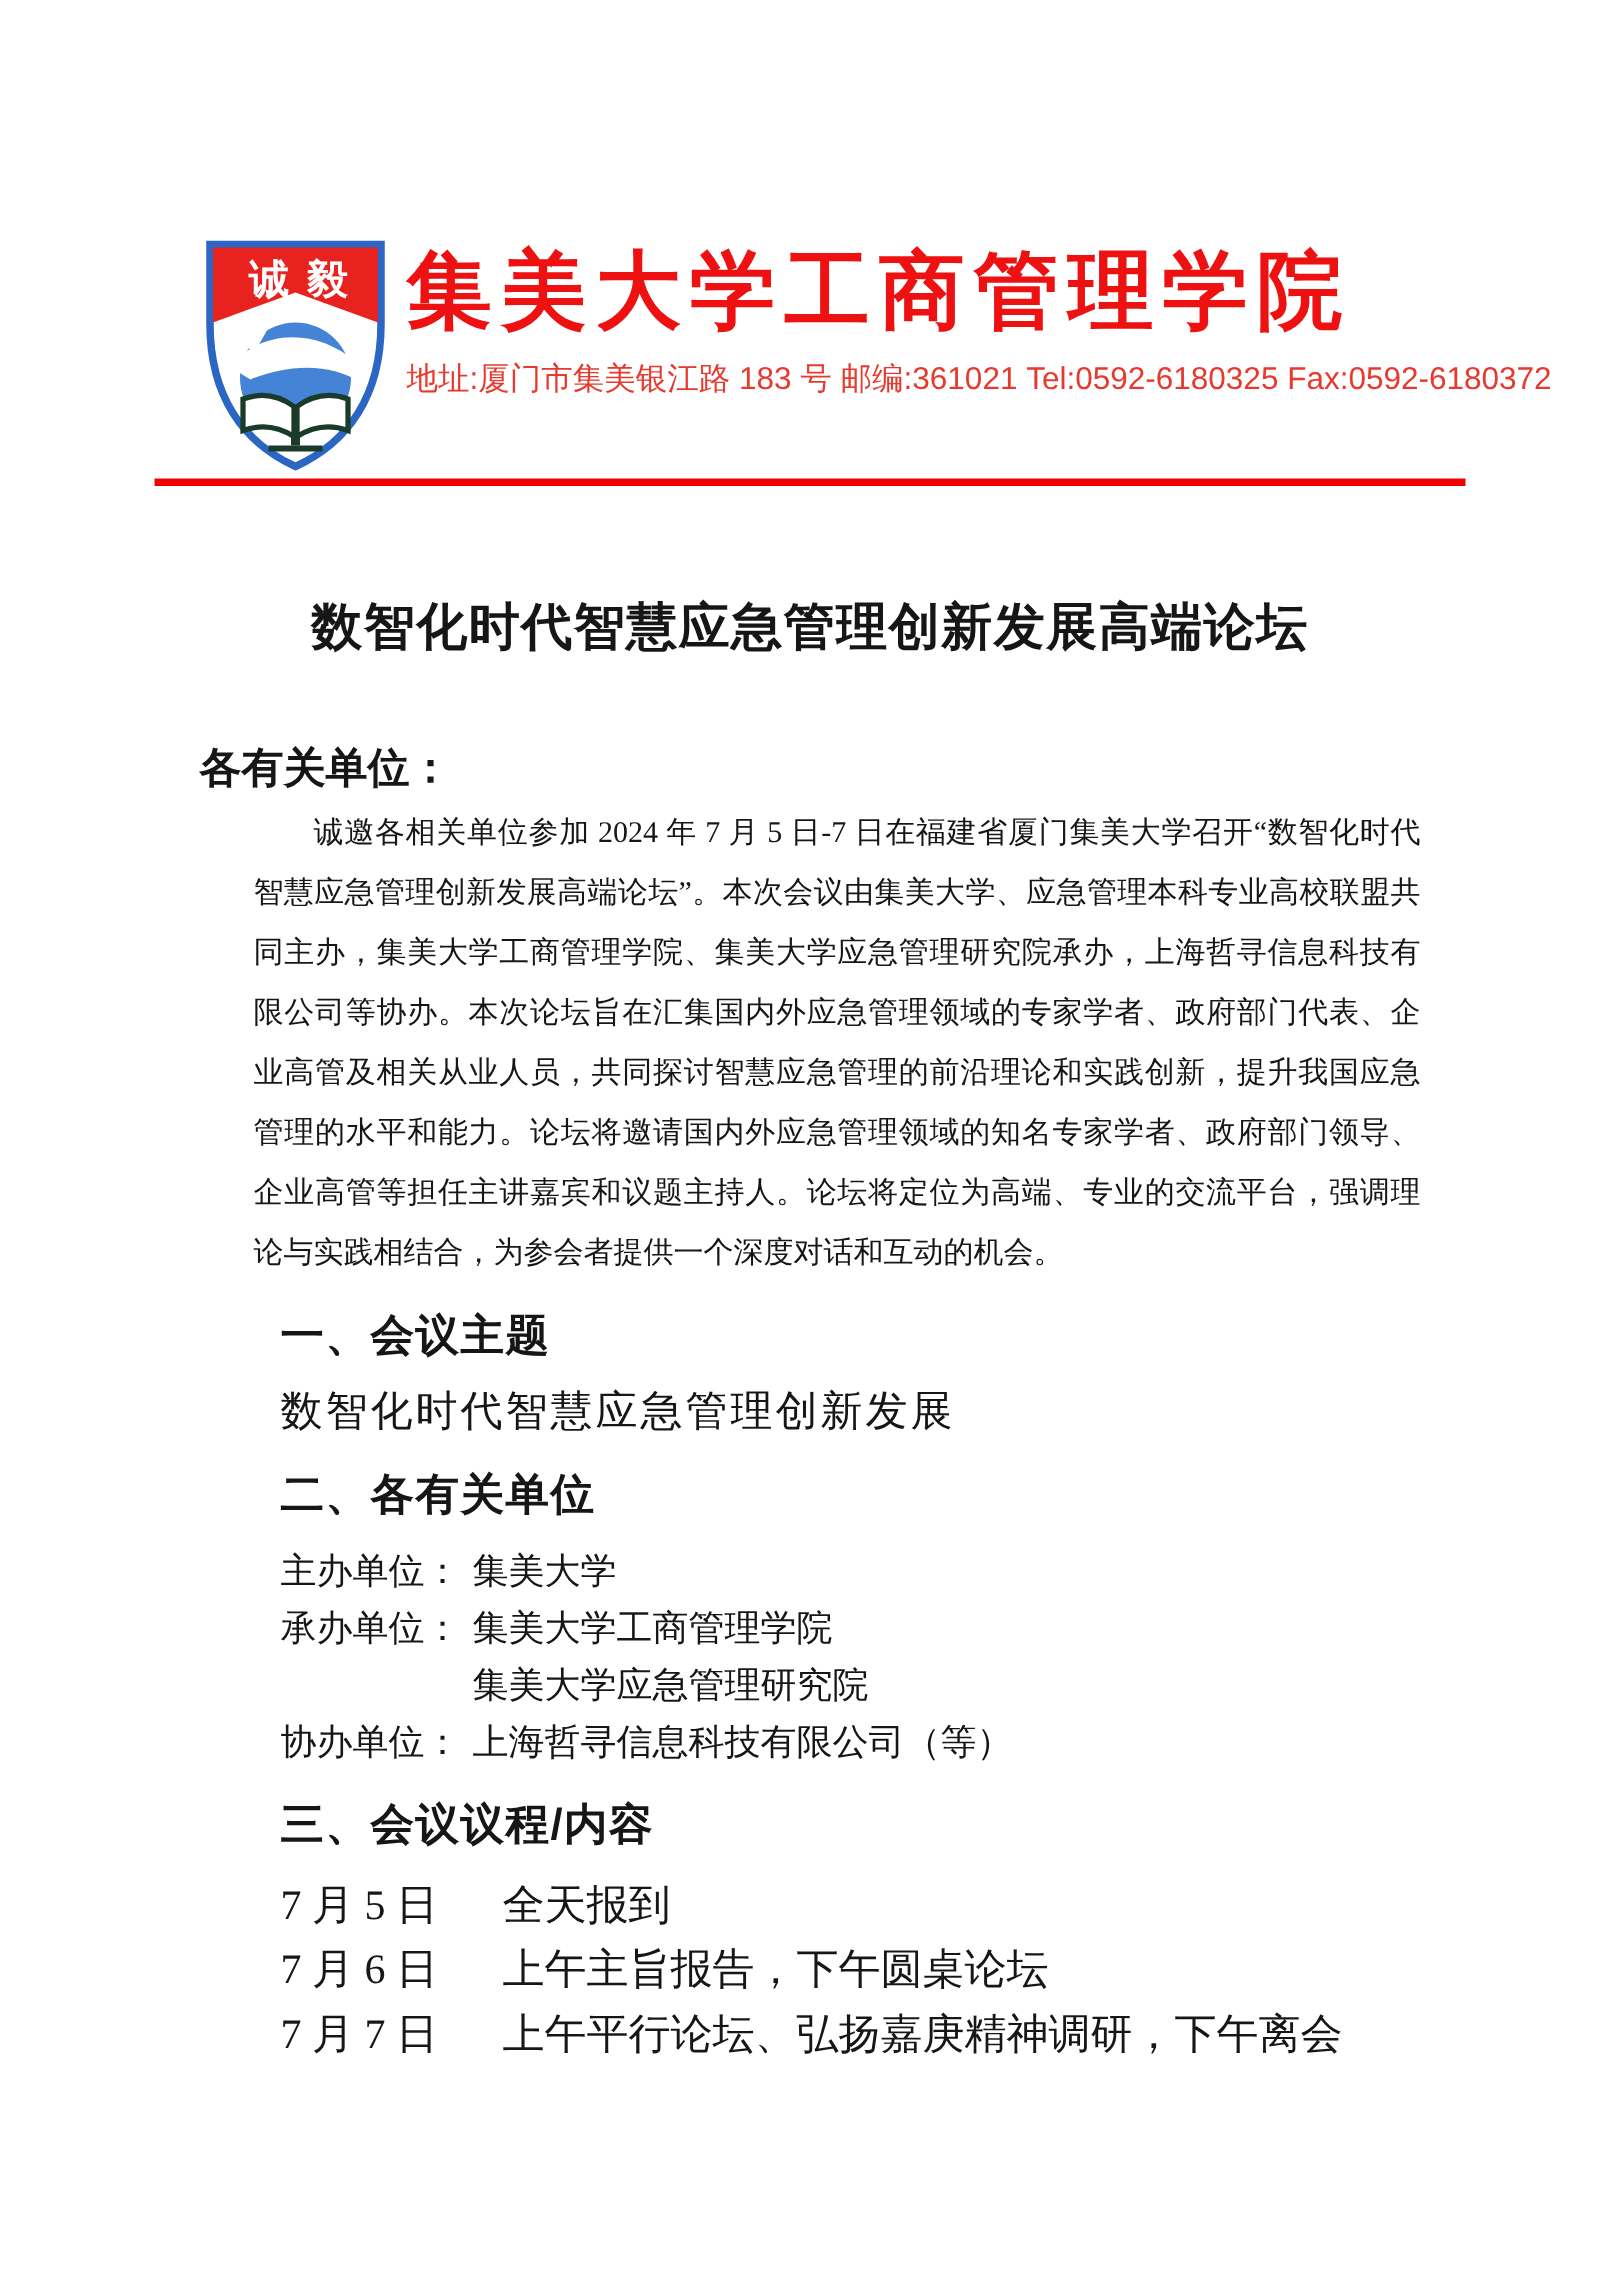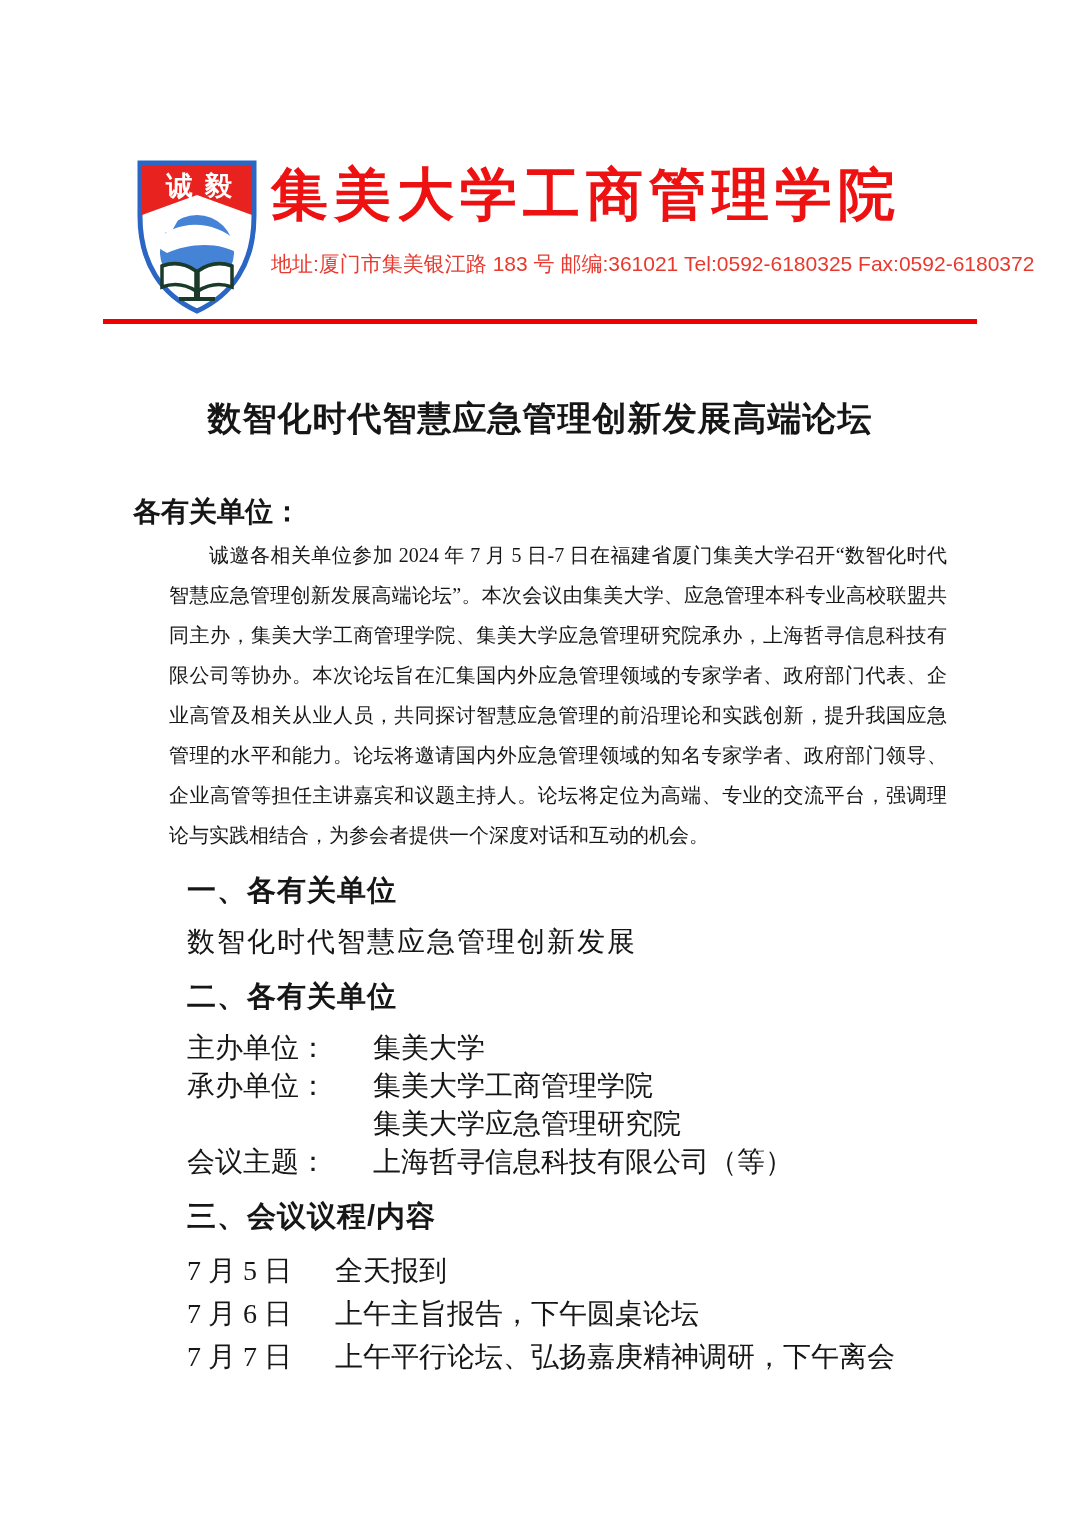--- a/index.html
+++ b/index.html
@@ -22,21 +22,21 @@
   .org-title {
     font-size: 57px;
     font-weight: 700;
     color: #ee1111;
     letter-spacing: 6px;
     line-height: 1.15;
     white-space: nowrap;
     font-family: "Liberation Serif", "DejaVu Serif", serif;
   }
   .address-line {
-    margin-top: 22px;
+    margin-top: 10px;
     font-size: 21px;
     color: #e8392e;
     font-family: "Liberation Sans", "DejaVu Sans", sans-serif;
     white-space: nowrap;
   }
   .red-rule {
     height: 5px;
     background: #f10000;
     margin: 3px -30px 0 -30px;
   }
@@ -71,23 +71,22 @@
   }
   .section-content {
     margin-left: 54px;
     font-size: 28px;
     line-height: 38px;
     letter-spacing: 2px;
   }
   .organizer-row {
     display: flex;
     margin-left: 54px;
-    font-size: 28px;
+    font-size: 24px;
     line-height: 38px;
-    gap: 46px;
   }
   .organizer-label { flex: 0 0 128px; white-space: nowrap; }
   .organizer-lines { flex: 1; }
   .agenda-row {
     display: flex;
     margin-left: 54px;
     font-size: 28px;
     line-height: 43px;
   }
   .agenda-date { flex: 0 0 148px; white-space: nowrap; }
@@ -127,42 +126,42 @@
   </div>
 
   <div class="red-rule"></div>
 
   <div class="doc-title">数智化时代智慧应急管理创新发展高端论坛</div>
 
   <div class="salutation">各有关单位：</div>
 
   <p class="intro">诚邀各相关单位参加 2024 年 7 月 5 日-7 日在福建省厦门集美大学召开“数智化时代智慧应急管理创新发展高端论坛”。本次会议由集美大学、应急管理本科专业高校联盟共同主办，集美大学工商管理学院、集美大学应急管理研究院承办，上海哲寻信息科技有限公司等协办。本次论坛旨在汇集国内外应急管理领域的专家学者、政府部门代表、企业高管及相关从业人员，共同探讨智慧应急管理的前沿理论和实践创新，提升我国应急管理的水平和能力。论坛将邀请国内外应急管理领域的知名专家学者、政府部门领导、企业高管等担任主讲嘉宾和议题主持人。论坛将定位为高端、专业的交流平台，强调理论与实践相结合，为参会者提供一个深度对话和互动的机会。</p>
 
-  <div class="section-heading">一、各有关单位</div>
+  <div class="section-heading">一、会议主题</div>
   <div class="section-content">数智化时代智慧应急管理创新发展</div>
 
   <div class="section-heading">二、各有关单位</div>
 
   <div class="organizer-row">
     <span class="organizer-label">主办单位：</span>
     <span class="organizer-lines">
       <div>集美大学</div>
     </span>
   </div>
 
   <div class="organizer-row">
     <span class="organizer-label">承办单位：</span>
     <span class="organizer-lines">
       <div>集美大学工商管理学院</div>
       <div>集美大学应急管理研究院</div>
     </span>
   </div>
 
   <div class="organizer-row">
-    <span class="organizer-label">会议主题：</span>
+    <span class="organizer-label">协办单位：</span>
     <span class="organizer-lines">
       <div>上海哲寻信息科技有限公司（等）</div>
     </span>
   </div>
 
   <div class="section-heading">三、会议议程/内容</div>
 
   <div class="agenda-row">
     <span class="agenda-date">7 月 5 日</span>
     <span class="agenda-activity">全天报到</span>

